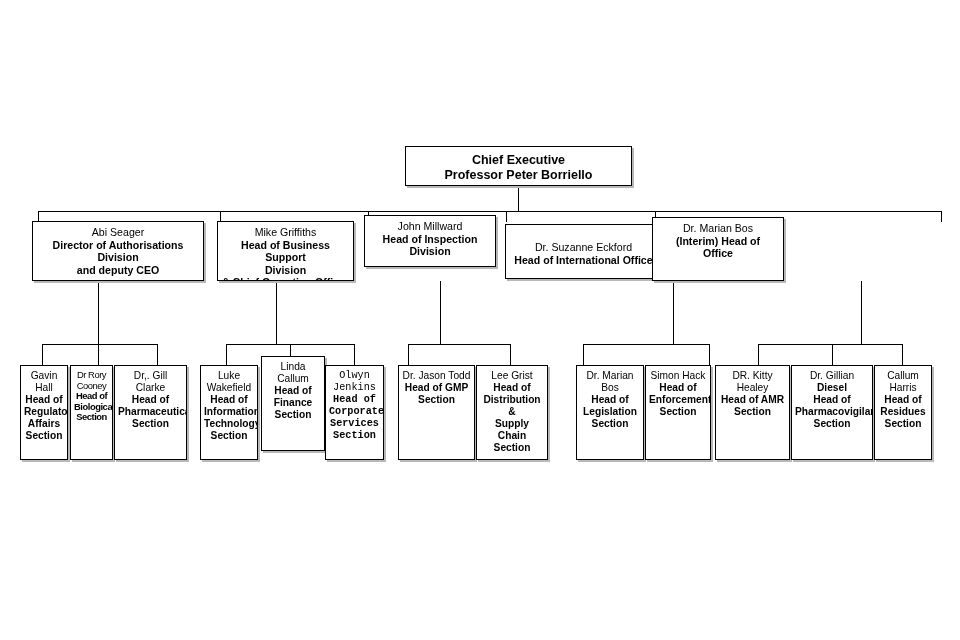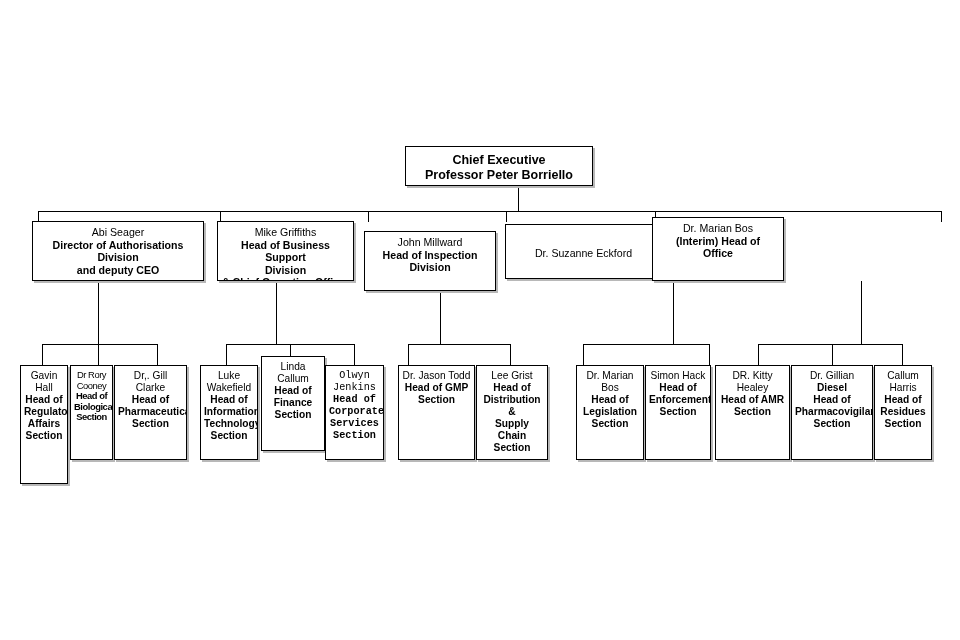--- a/index.html
+++ b/index.html
@@ -103,21 +103,21 @@
   <div class="ln h" style="left:583px; top:344px; width:126px;"></div>
   <div class="ln v" style="left:583px; top:344px; height:21px;"></div>
   <div class="ln v" style="left:709px; top:344px; height:21px;"></div>
 
   <div class="ln v" style="left:861px; top:281px; height:63px;"></div>
   <div class="ln h" style="left:758px; top:344px; width:144px;"></div>
   <div class="ln v" style="left:758px; top:344px; height:21px;"></div>
   <div class="ln v" style="left:832px; top:344px; height:21px;"></div>
   <div class="ln v" style="left:902px; top:344px; height:21px;"></div>
 
-  <div class="node lvl1 vcenter" style="left:405px; top:146px; width:188px; height:40px;">
+  <div class="node lvl1 vcenter" style="left:405px; top:146px; width:227px; height:40px;">
     <div class="inner">
       <span class="role">Chief Executive</span>
       <span class="role">Professor Peter Borriello</span>
     </div>
   </div>
 
   <div class="node lvl2" style="left:32px; top:221px; width:172px; height:60px;">
     <div class="inner">
       <span class="person">Abi Seager</span>
       <span class="role">Director of Authorisations Division</span>
@@ -127,43 +127,44 @@
 
   <div class="node lvl2" style="left:217px; top:221px; width:137px; height:60px;">
     <div class="inner">
       <span class="person">Mike Griffiths</span>
       <span class="role">Head of Business Support</span>
       <span class="role">Division</span>
       <span class="role">&amp; Chief Operating Officer</span>
     </div>
   </div>
 
-  <div class="node lvl2" style="left:364px; top:231px; width:132px; height:60px;">
+  <div class="node lvl2" style="left:364px; top:215px; width:132px; height:52px;">
     <div class="inner">
       <span class="person">John Millward</span>
       <span class="role">Head of Inspection Division</span>
     </div>
   </div>
 
   <div class="node lvl2 vcenter" style="left:505px; top:224px; width:157px; height:55px;">
     <div class="inner">
       <span class="person">Dr. Suzanne Eckford</span>
+      <span class="role">Head of International Office</span>
     </div>
   </div>
 
   <div class="node lvl2" style="left:652px; top:217px; width:132px; height:64px;">
     <div class="inner">
       <span class="person">Dr. Marian Bos</span>
       <span class="role">(Interim) Head of</span>
       <span class="role">Office</span>
     </div>
   </div>
 
 
-  <div class="node lvl3" style="left:20px; top:365px; width:48px; height:119px;">
+  <div class="node lvl3" style="left:20px; top:365px; width:48px; height:95px;">
     <div class="inner">
       <span class="person">Gavin Hall</span>
       <span class="role">Head of</span>
       <span class="role">Regulatory</span>
       <span class="role">Affairs</span>
       <span class="role">Section</span>
     </div>
   </div>
 
   <div class="node narrow" style="left:70px; top:365px; width:43px; height:95px;">

